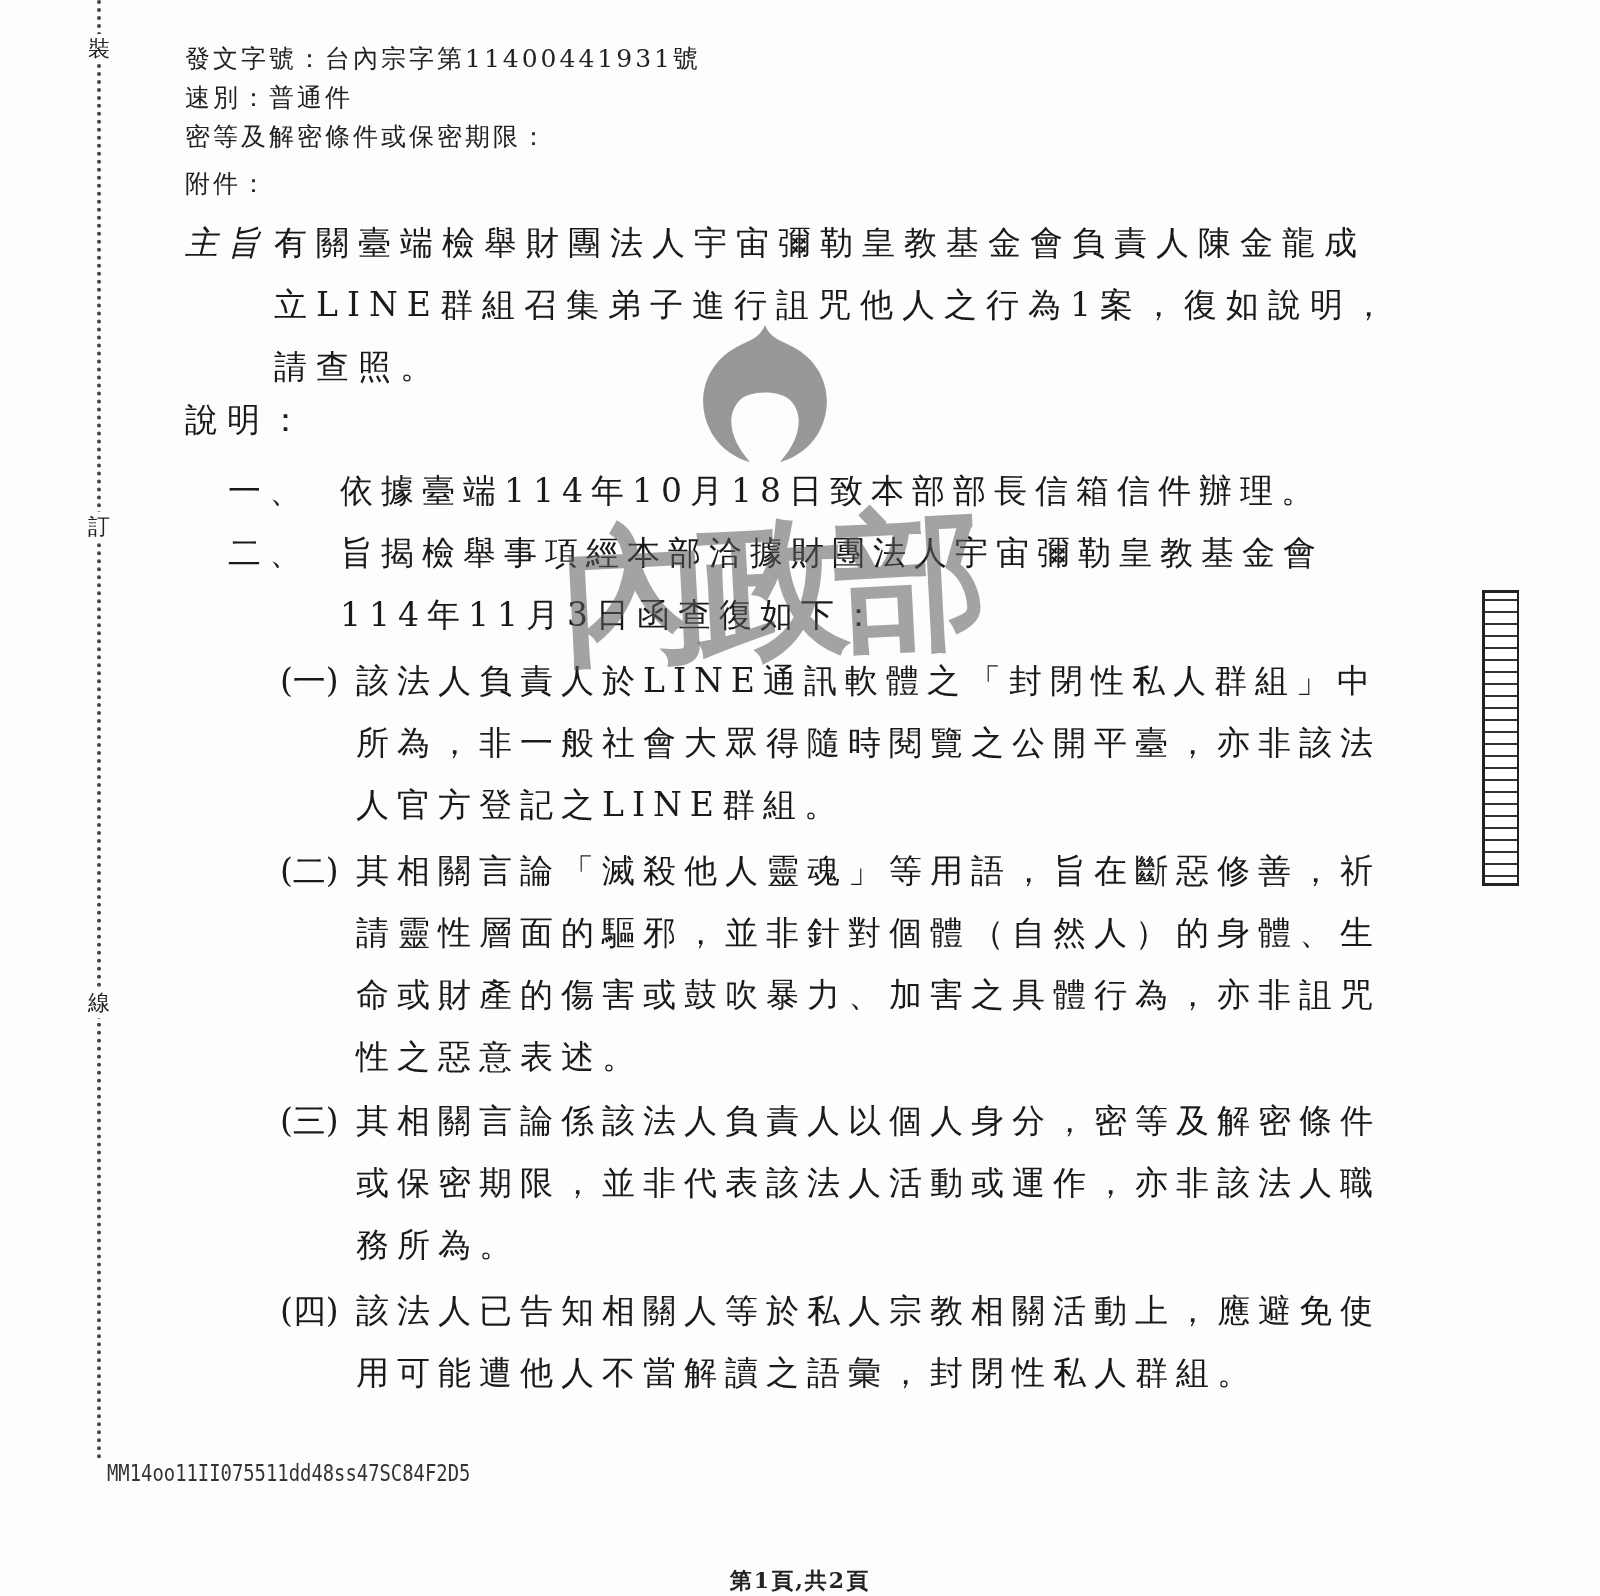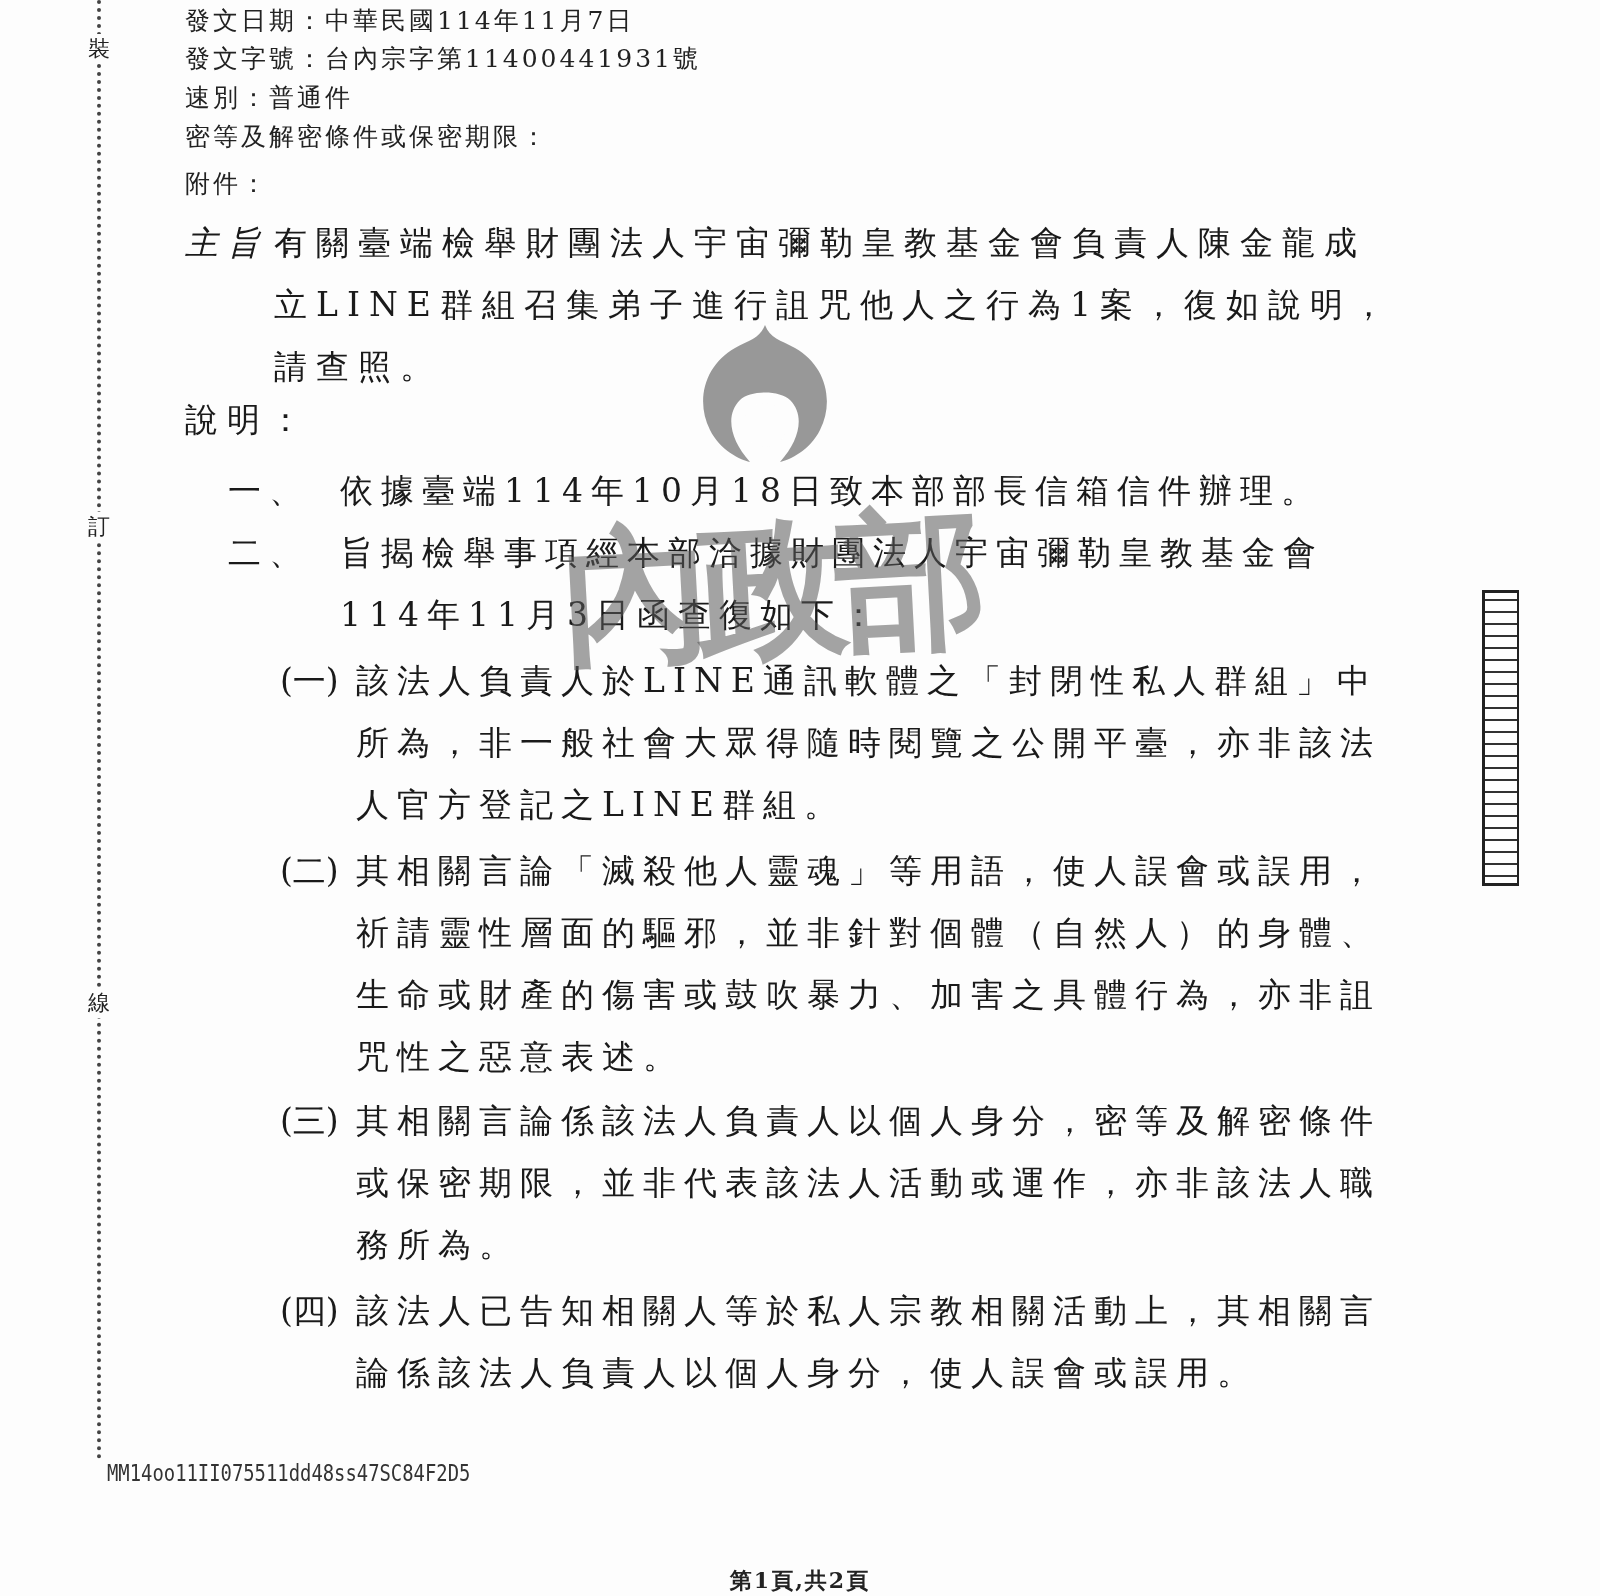--- a/index.html
+++ b/index.html
@@ -45,21 +45,20 @@
 </head>
 <body>
 
 <div class="page">
 
   <div class="bind-line"></div>
   <div class="bind-char" style="top:34px">裝</div>
   <div class="bind-char" style="top:512px">訂</div>
   <div class="bind-char" style="top:988px">線</div>
 
-  <div class="meta" style="top:4px">發文日期：中華民國114年11月7日</div>
   <div class="meta" style="top:42px">發文字號：台內宗字第11400441931號</div>
   <div class="meta" style="top:81px">速別：普通件</div>
   <div class="meta" style="top:120px">密等及解密條件或保密期限：</div>
   <div class="meta" style="top:167px">附件：</div>
 
   <div class="subject">
     <span class="label">主旨：</span>
     <span class="body">有關臺端檢舉財團法人宇宙彌勒皇教基金會負責人陳金龍成立LINE群組召集弟子進行詛咒他人之行為1案，復如說明，請查照。</span>
   </div>
 
@@ -74,29 +73,29 @@
     <span class="num">二、</span>
     <span class="text">旨揭檢舉事項經本部洽據財團法人宇宙彌勒皇教基金會114年11月3日函查復如下：</span>
   </div>
 
   <div class="sub" style="top:650px">
     <span class="num">(一)</span>
     <span class="text">該法人負責人於LINE通訊軟體之「封閉性私人群組」中所為，非一般社會大眾得隨時閱覽之公開平臺，亦非該法人官方登記之LINE群組。</span>
   </div>
   <div class="sub" style="top:840px">
     <span class="num">(二)</span>
-    <span class="text">其相關言論「滅殺他人靈魂」等用語，使人誤會或誤用，祈請靈性層面的驅邪，並非針對個體（自然人）的身體、生命或財產的傷害或鼓吹暴力、加害之具體行為，亦非詛咒性之惡意表述。</span>
+    <span class="text">其相關言論「滅殺他人靈魂」等用語，旨在斷惡修善，祈請靈性層面的驅邪，並非針對個體（自然人）的身體、生命或財產的傷害或鼓吹暴力、加害之具體行為，亦非詛咒性之惡意表述。</span>
   </div>
   <div class="sub" style="top:1090px">
     <span class="num">(三)</span>
     <span class="text">其相關言論係該法人負責人以個人身分，密等及解密條件或保密期限，並非代表該法人活動或運作，亦非該法人職務所為。</span>
   </div>
   <div class="sub" style="top:1280px">
     <span class="num">(四)</span>
-    <span class="text">該法人已告知相關人等於私人宗教相關活動上，其相關言論係該法人負責人以個人身分，使人誤會或誤用。</span>
+    <span class="text">該法人已告知相關人等於私人宗教相關活動上，應避免使用可能遭他人不當解讀之語彙，封閉性私人群組。</span>
   </div>
 
   <svg class="seal-logo" viewBox="0 0 150 160">
     <path d="M75 5 C 70 18, 60 20, 45 28 C 15 45, 5 80, 20 110 C 30 130, 50 140, 60 142 C 40 120, 35 95, 50 80 C 60 70, 90 70, 100 80 C 115 95, 110 120, 90 142 C 100 140, 120 130, 130 110 C 145 80, 135 45, 105 28 C 90 20, 80 18, 75 5 Z" fill="#777"></path>
     <circle cx="75" cy="105" r="22" fill="#fdfdfd"></circle>
   </svg>
   <div class="seal-text">內政部</div>
 
   <div class="side-stamp"></div>
 

